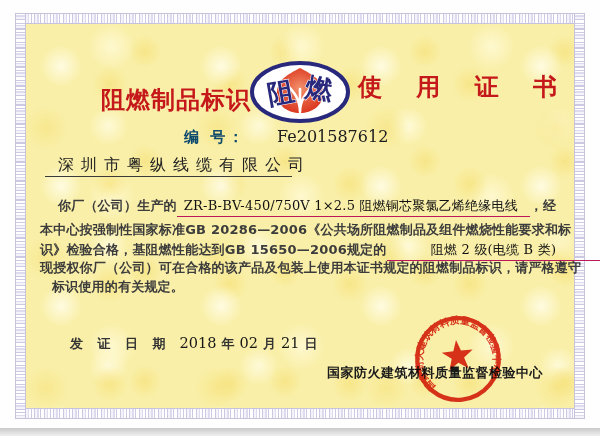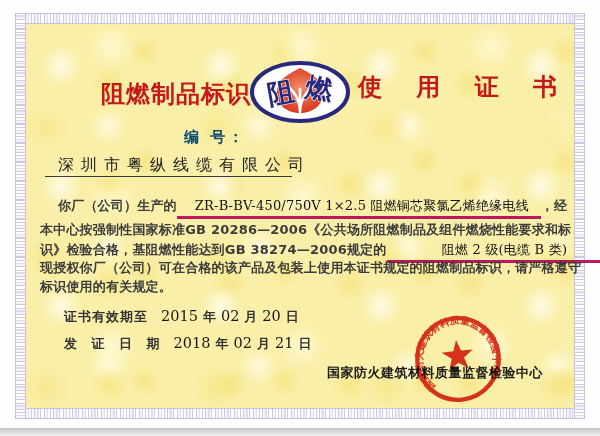--- a/index.html
+++ b/index.html
@@ -27,45 +27,45 @@
       radial-gradient(circle 26px at 70% 60%, rgba(246,224,115,.6), rgba(246,224,115,0) 70%),
       radial-gradient(circle 34px at 45% 15%, rgba(255,250,214,.85), rgba(255,250,214,0) 70%),
       radial-gradient(circle 24px at 85% 25%, rgba(245,222,110,.55), rgba(245,222,110,0) 70%),
       radial-gradient(circle 32px at 12% 80%, rgba(246,226,122,.55), rgba(246,226,122,0) 70%),
       radial-gradient(circle 28px at 55% 85%, rgba(255,251,220,.9), rgba(255,251,220,0) 70%);
     background-size:160px 120px,120px 100px,190px 150px,140px 110px,170px 130px,150px 120px;
   }
   .abs{position:absolute;white-space:nowrap;}
   
   .title{color:#c5181a;font-weight:bold;font-family:"DejaVu Serif",serif;font-size:24px;}
-  .title-left{left:101px;top:78px;letter-spacing:1px;}
+  .title-left{left:101px;top:84px;letter-spacing:1px;}
   .title-right{left:358px;top:71px;letter-spacing:13px;}
   .logo{left:248px;top:59px;width:104px;height:66px;}
   
   .serial-label{left:184px;top:128px;color:#0c4a6e;font-weight:bold;font-size:15px;letter-spacing:3px;}
   .serial-value{left:277px;top:127px;color:#1c1c1c;font-family:"DejaVu Serif",serif;font-size:16px;}
   
   .company{left:58px;top:155px;color:#222;font-family:"DejaVu Serif",serif;font-size:16px;letter-spacing:7px;}
   .company-underline{left:45px;top:176px;width:247px;height:1px;background:#3a3a3a;}
   
   .bline{color:#3c3c3c;font-weight:bold;font-size:13px;letter-spacing:0.2px;}
   .l1{left:58px;top:197px;}
   .l2{left:40px;top:221px;}
   .l3{left:40px;top:241px;}
   .l4{left:40px;top:259px;font-family:Liberation Serif, serif;}
-  .l5{left:40px;top:278px;}
+  .l5{left:52px;top:278px;}
   .fill-in{display:inline-block;font-family:"DejaVu Serif",serif;font-weight:normal;
-    color:#111;border-bottom:3px solid #be185d;padding:0 6px 1px 18px;font-size:13px;vertical-align:baseline;}
+    color:#111;border-bottom:1px solid #be185d;padding:0 6px 1px 7px;font-size:13px;vertical-align:baseline;}
   .product{min-width:340px;}
   .grade{min-width:200px;text-align:center;}
   
   .date-label{color:#333;font-weight:bold;font-size:13px;}
   .valid-line{left:64px;top:306px;}
   .issue-line{left:64px;top:333px;}
-  .issue-line .date-label{letter-spacing:5px;}
+  .issue-line .date-label{letter-spacing:5px;margin-left:6px;}
   .valid-line .date-label{letter-spacing:1px;margin-right:10px;}
   .issue-line .date-label{margin-right:6px;}
   .dnum{font-family:"DejaVu Serif",serif;font-size:14.5px;color:#161616;margin:0 3px;}
   .dunit{color:#333;font-weight:bold;font-size:13px;margin:0 2px;}
   
   .org-name{left:327px;top:364px;color:#1b1b1b;font-weight:bold;font-size:13px;letter-spacing:0.5px;z-index:3;}
   .seal{left:410px;top:311px;width:96px;height:96px;z-index:4;mix-blend-mode:multiply;opacity:.92;transform:rotate(-6deg);}
 </style>
 </head>
 <body>
@@ -92,37 +92,35 @@
     <ellipse cx="52" cy="33" rx="48" ry="29" fill="#ffffff" stroke="#28287c" stroke-width="4"></ellipse>
     <path d="M52,9 C63,15 75,20 75,34 C75,47 64,54 52,54 C40,54 29,47 29,34 C29,20 41,15 52,9 Z" fill="url(#flameGrad)"></path>
     <path d="M52,53 C52,40 46,33 39,26 M52,53 C52,41 58,34 66,25 M52,53 L52,30" stroke="#ffffff" stroke-width="2.6" fill="none" stroke-linecap="round"></path>
     <text x="33" y="43" font-size="27" font-weight="bold" fill="#28287c" stroke="#ffffff" stroke-width="1" paint-order="stroke" text-anchor="middle" transform="rotate(-10 33 34)">阻</text>
     <text x="71" y="39" font-size="27" font-weight="bold" fill="#28287c" stroke="#ffffff" stroke-width="1" paint-order="stroke" text-anchor="middle" transform="rotate(9 71 30)">燃</text>
   </svg>
 
   <div class="abs title title-right">使 用 证 书</div>
 
   <div class="abs serial-label">编 号：</div>
+  <div class="abs serial-value">Fe201587612</div>
 
   <div class="abs company">深圳市粤纵线缆有限公司</div>
   <div class="abs company-underline"></div>
 
   <div class="abs bline l1">
     <span>你厂（公司）生产的</span><span class="fill-in product">ZR-B-BV-450/750V 1×2.5 阻燃铜芯聚氯乙烯绝缘电线</span><span>，经</span>
   </div>
   <div class="abs bline l2">本中心按强制性国家标准GB 20286—2006《公共场所阻燃制品及组件燃烧性能要求和标</div>
   <div class="abs bline l3">
-    <span>识》检验合格，基阻燃性能达到GB 38274—2006规定的</span><span class="fill-in grade">阻燃 2 级(电缆 B 类)</span> 
+    <span>识》检验合格，基阻燃性能达到GB 15650—2006规定的</span><span class="fill-in grade">阻燃 2 级(电缆 B 类)</span> 
   </div>
   <div class="abs bline l4">现授权你厂（公司）可在合格的该产品及包装上使用本证书规定的阻燃制品标识，请严格遵守</div>
   <div class="abs bline l5">标识使用的有关规定。</div>
 
-  <div class="abs valid-line">
-    <span class="date-label">证书有效期至</span><span class="dnum">2015</span><span class="dunit">年</span><span class="dnum">02</span><span class="dunit">月</span><span class="dnum">20</span><span class="dunit">日</span>
-  </div>
   <div class="abs issue-line">
     <span class="date-label">发 证 日 期</span><span class="dnum">2018</span><span class="dunit">年</span><span class="dnum">02</span><span class="dunit">月</span><span class="dnum">21</span><span class="dunit">日</span>
   </div>
 
   <div class="abs org-name">国家防火建筑材料质量监督检验中心</div>
 
   <svg class="abs seal" viewBox="0 0 100 100">
     <circle cx="50" cy="50" r="42.5" fill="none" stroke="#d92313" stroke-width="4.5"></circle>
     <path id="sealArc" d="M 23.8,76.2 A 37,37 0 1 1 76.2,76.2" fill="none"></path>
     <text font-size="10" font-weight="bold" fill="#d92313">

